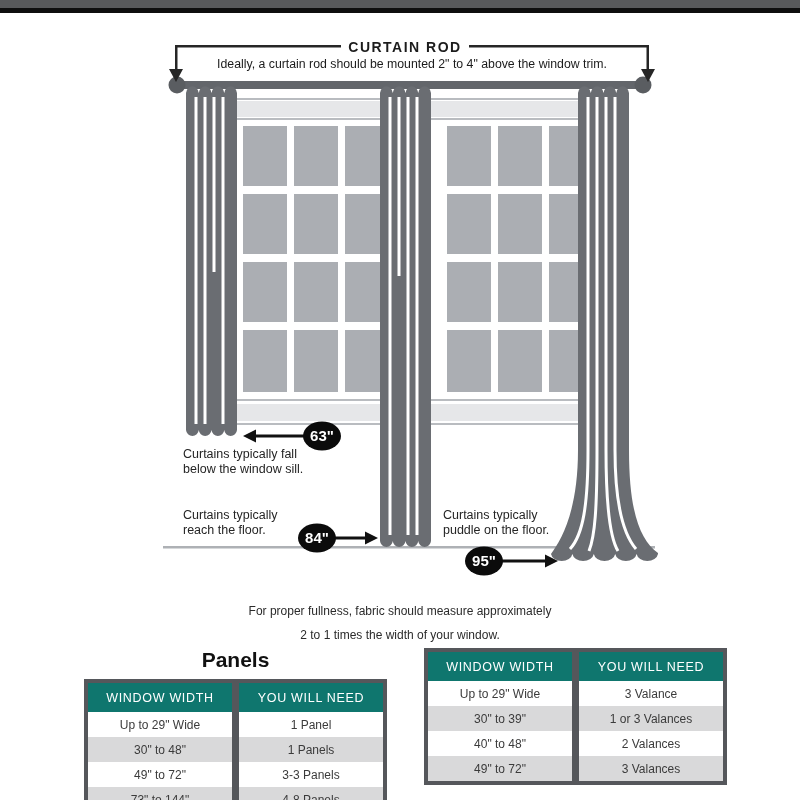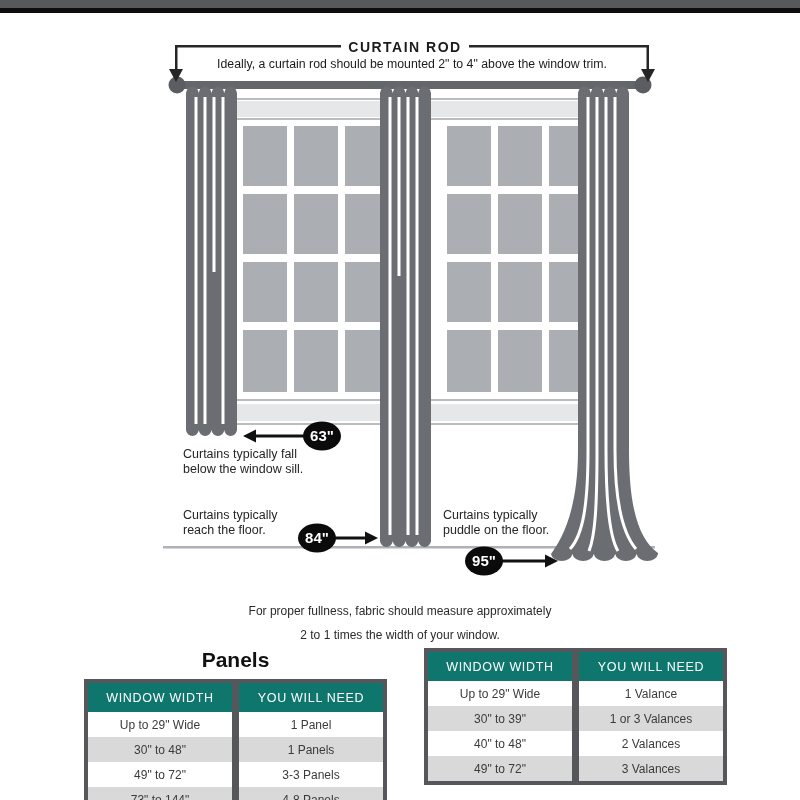--- a/index.html
+++ b/index.html
@@ -174,21 +174,21 @@
       <table class="spec">
         <thead>
           <tr>
             <th class="c1">WINDOW WIDTH</th>
             <th>YOU WILL NEED</th>
           </tr>
         </thead>
         <tbody>
           <tr>
             <td class="c1">Up to 29" Wide</td>
-            <td>1 Valance</td>
+            <td>3 Valance</td>
           </tr>
           <tr class="alt">
             <td class="c1">30" to 39"</td>
             <td>1 or 3 Valances</td>
           </tr>
           <tr>
             <td class="c1">40" to 48"</td>
             <td>2 Valances</td>
           </tr>
           <tr class="alt">

